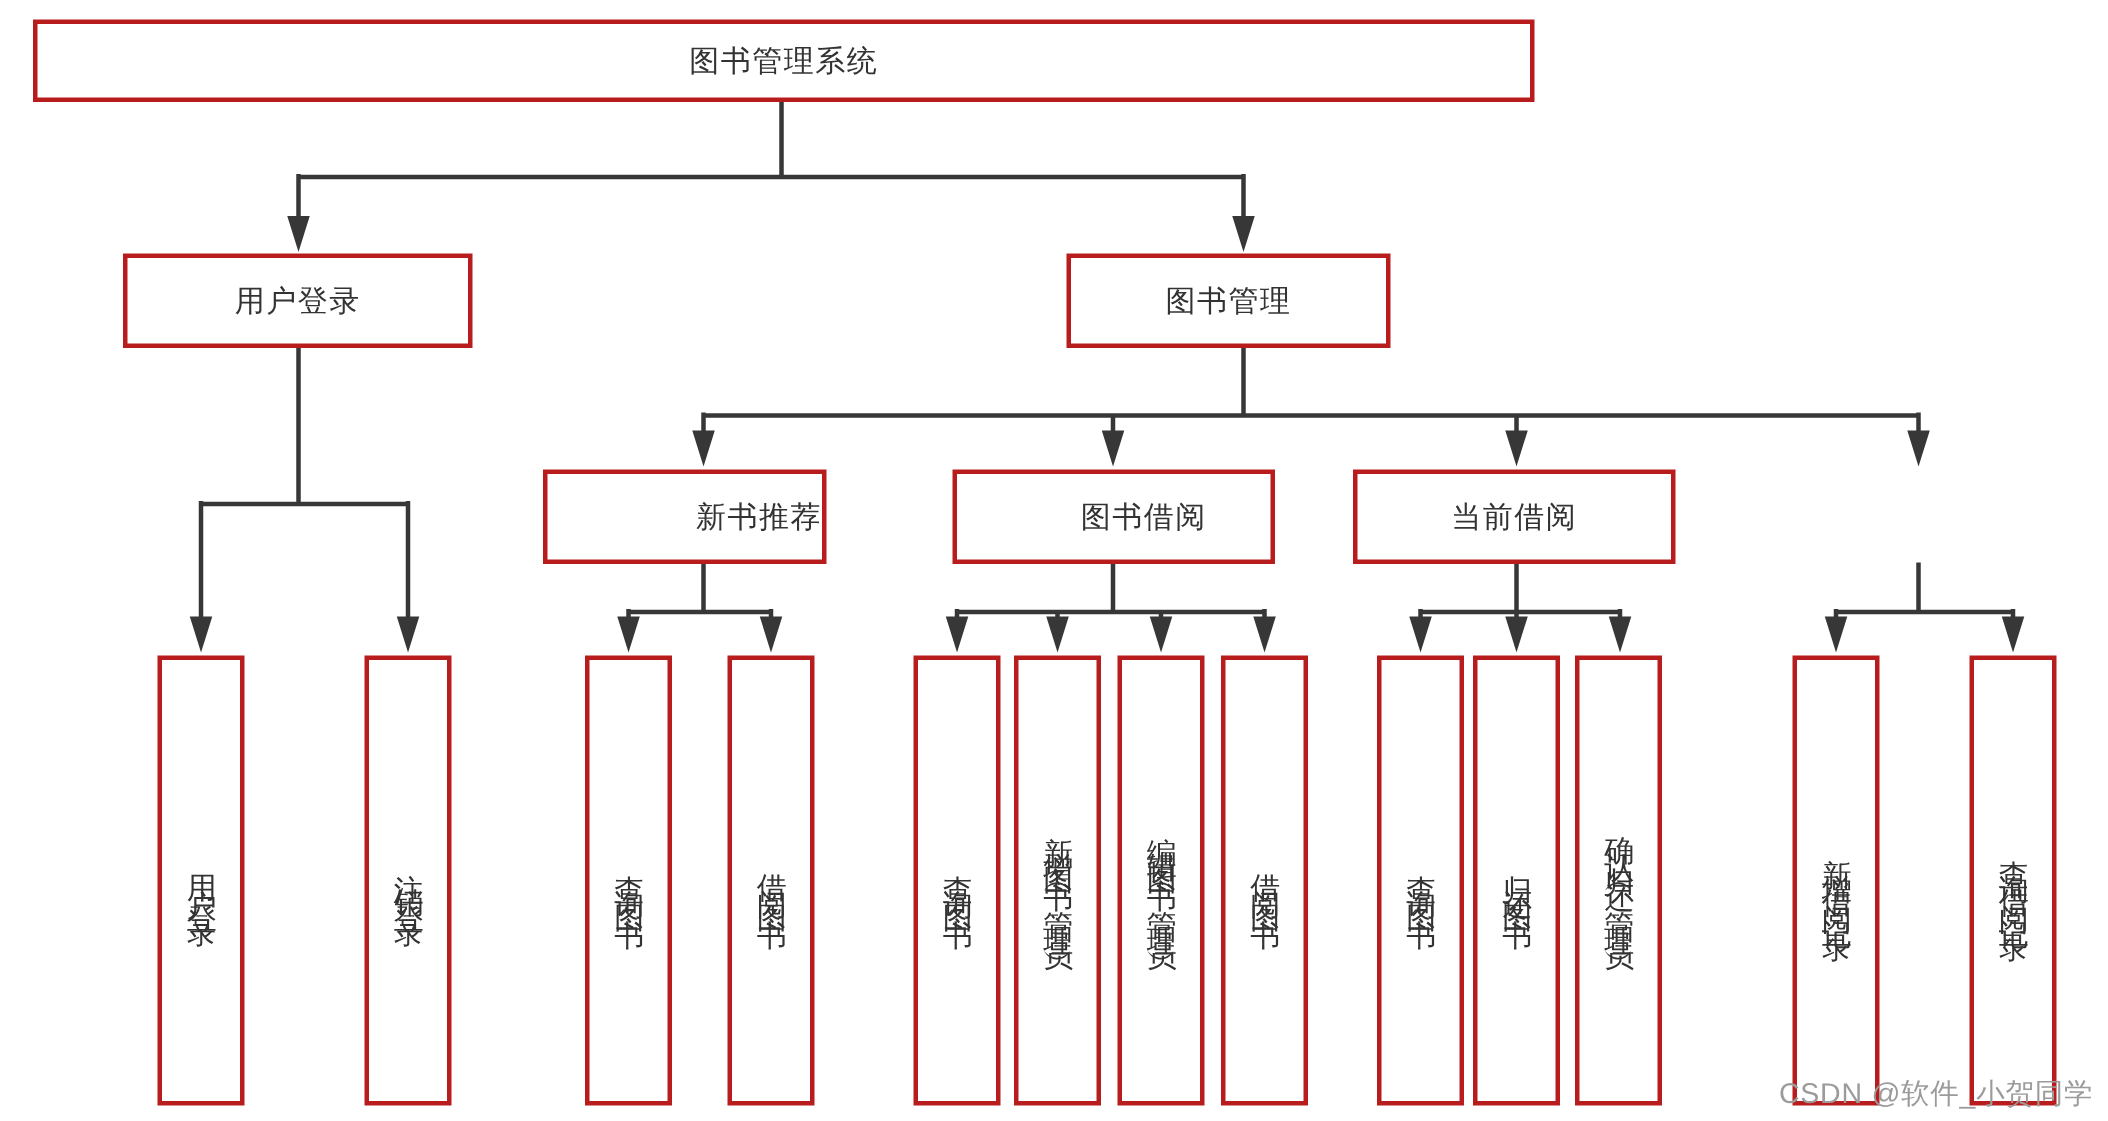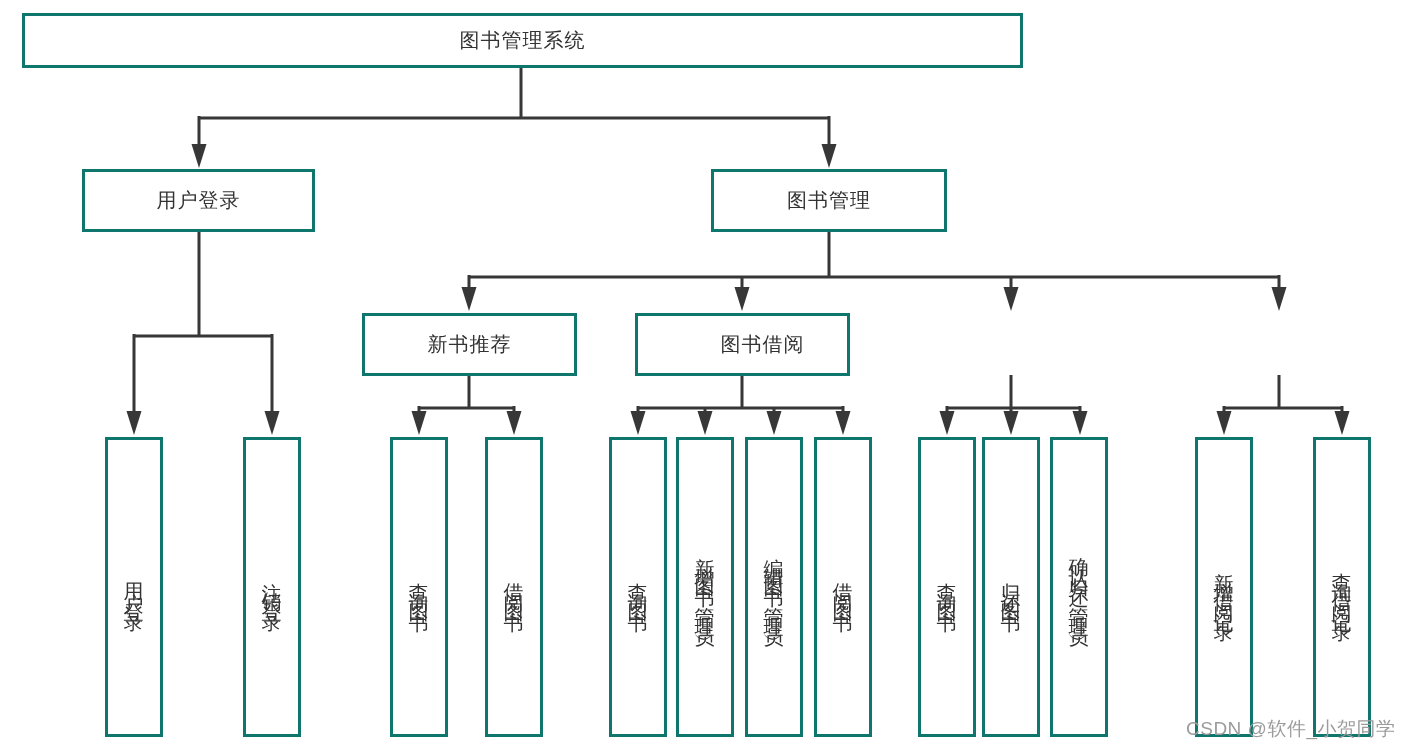--- a/index.html
+++ b/index.html
@@ -18,21 +18,21 @@
   .connectors {
     position: absolute;
     left: 0;
     top: 0;
     z-index: 0;
   }
   .node {
     position: absolute;
     box-sizing: border-box;
     background: #ffffff;
-    border: 3px solid #0f766e;
+    border: 3px solid #b91c1c;
     display: flex;
     align-items: center;
     justify-content: center;
     z-index: 1;
   }
   .node .hlabel {
     font-size: 20px;
     color: #333333;
     letter-spacing: 1px;
     white-space: nowrap;
@@ -110,29 +110,32 @@
     </g>
   </svg>
 
   <div class="node" style="left:22px; top:13px; width:1001px; height:55px;">
     <span class="hlabel">图书管理系统</span>
   </div>
 
   <div class="node" style="left:82px; top:169px; width:233px; height:63px;">
     <span class="hlabel">用户登录</span>
   </div>
-  <div class="node" style="left:711px; top:169px; width:236px; height:63px;">
+  <div class="node" style="left:711px; top:169px; width:216px; height:63px;">
     <span class="hlabel">图书管理</span>
   </div>
 
-  <div class="node" style="left:362px; top:313px; width:215px; height:63px;">
+  <div class="node" style="left:362px; top:313px; width:189px; height:63px;justify-content:flex-end;">
     <span class="hlabel">新书推荐</span>
   </div>
   <div class="node" style="left:635px; top:313px; width:215px; height:63px;padding-left:40px;">
     <span class="hlabel">图书借阅</span>
+  </div>
+  <div class="node" style="left:902px; top:313px; width:215px; height:63px;">
+    <span class="hlabel">当前借阅</span>
   </div>
 
   <div class="node" style="left:105px; top:437px; width:58px; height:300px;">
     <span class="vlabel">用户登录</span>
   </div>
   <div class="node" style="left:243px; top:437px; width:58px; height:300px;">
     <span class="vlabel">注销登录</span>
   </div>
 
   <div class="node" style="left:390px; top:437px; width:58px; height:300px;">

